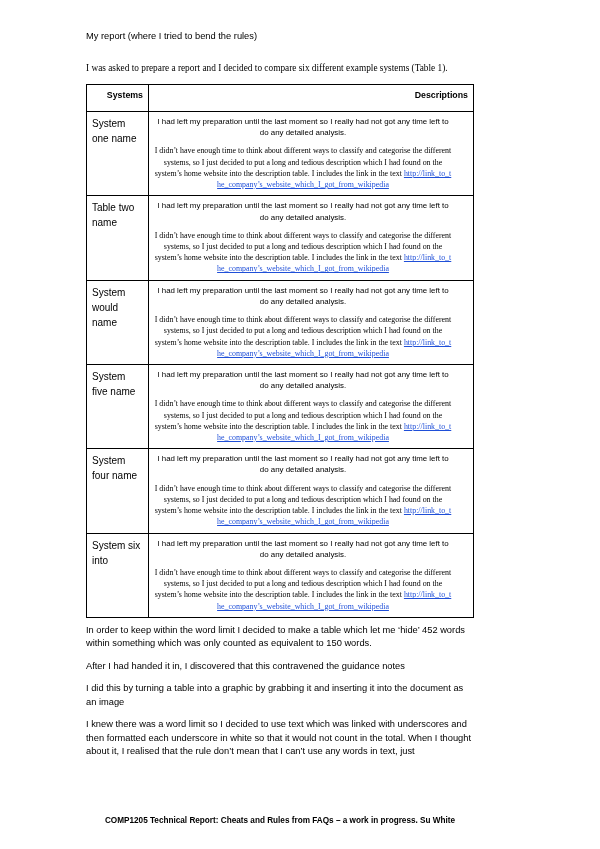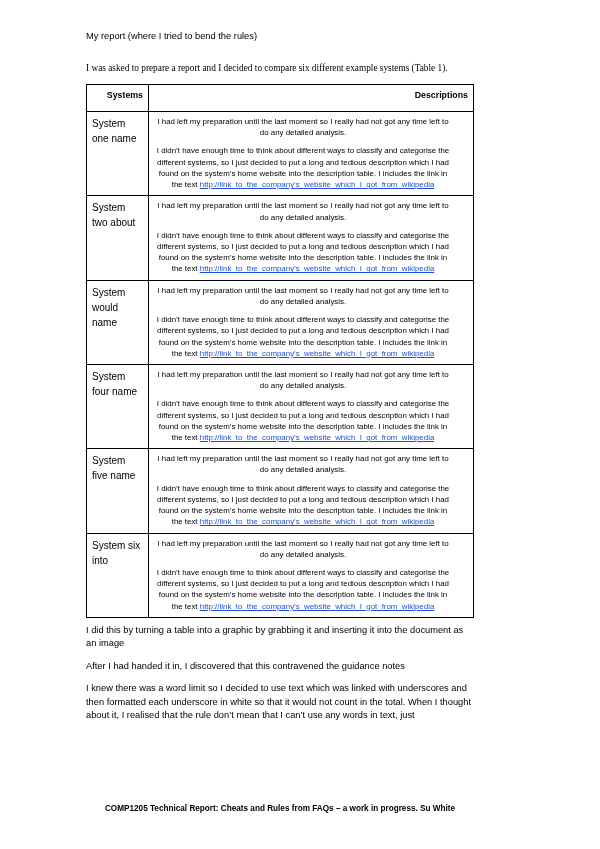--- a/index.html
+++ b/index.html
@@ -69,37 +69,38 @@
   .cell-desc {
     font-size: 7.9px;
     line-height: 1.42;
   }
   .cell-desc p {
     margin: 0 16px 7px 0;
     text-align: center;
   }
   .cell-desc p:last-child {
     margin-bottom: 0;
+    font-family: Liberation Serif, serif;
   }
   .link {
     color: #1f4fd8;
     text-decoration: underline;
     word-break: break-all;
   }
   .after-table {
     margin-top: 6px;
   }
   .after-table .para {
     margin-bottom: 9px;
   }
   .footer {
     position: absolute;
     left: 86px;
     right: 58px;
-    bottom: 36px;
+    bottom: 24px;
     text-align: center;
     font-size: 8.2px;
     font-weight: bold;
   }
 </style>
 </head>
 <body>
 
 <div class="page">
 
@@ -121,58 +122,59 @@
     </thead>
     <tbody>
       <tr>
         <td class="cell-sys">System one name</td>
         <td class="cell-desc">
           <p>I had left my preparation until the last moment so I really had not got any time left to do any detailed analysis.</p>
           <p><span>I didn’t have enough time to think about different ways to classify and categorise the different systems, so  I just decided to put a long and tedious description which I had found on the system’s home website into the description table. I includes the link in the text </span><span class="link">http://link_to_the_company’s_website_which_I_got_from_wikipedia</span></p>
         </td>
       </tr>
       <tr>
-        <td class="cell-sys">System two about</td>
+        <td class="cell-sys">Table two name</td>
         <td class="cell-desc">
           <p>I had left my preparation until the last moment so I really had not got any time left to do any detailed analysis.</p>
           <p><span>I didn’t have enough time to think about different ways to classify and categorise the different systems, so  I just decided to put a long and tedious description which I had found on the system’s home website into the description table. I includes the link in the text </span><span class="link">http://link_to_the_company’s_website_which_I_got_from_wikipedia</span></p>
         </td>
       </tr>
       <tr>
         <td class="cell-sys">System would name</td>
         <td class="cell-desc">
           <p>I had left my preparation until the last moment so I really had not got any time left to do any detailed analysis.</p>
           <p><span>I didn’t have enough time to think about different ways to classify and categorise the different systems, so  I just decided to put a long and tedious description which I had found on the system’s home website into the description table. I includes the link in the text </span><span class="link">http://link_to_the_company’s_website_which_I_got_from_wikipedia</span></p>
         </td>
       </tr>
       <tr>
-        <td class="cell-sys">System four name</td>
+        <td class="cell-sys">System five name</td>
         <td class="cell-desc">
           <p>I had left my preparation until the last moment so I really had not got any time left to do any detailed analysis.</p>
           <p><span>I didn’t have enough time to think about different ways to classify and categorise the different systems, so  I just decided to put a long and tedious description which I had found on the system’s home website into the description table. I includes the link in the text </span><span class="link">http://link_to_the_company’s_website_which_I_got_from_wikipedia</span></p>
         </td>
       </tr>
       <tr>
-        <td class="cell-sys">System five name</td>
+        <td class="cell-sys">System four name</td>
         <td class="cell-desc">
           <p>I had left my preparation until the last moment so I really had not got any time left to do any detailed analysis.</p>
           <p><span>I didn’t have enough time to think about different ways to classify and categorise the different systems, so  I just decided to put a long and tedious description which I had found on the system’s home website into the description table. I includes the link in the text </span><span class="link">http://link_to_the_company’s_website_which_I_got_from_wikipedia</span></p>
         </td>
       </tr>
       <tr>
         <td class="cell-sys">System six into</td>
         <td class="cell-desc">
           <p>I had left my preparation until the last moment so I really had not got any time left to do any detailed analysis.</p>
           <p><span>I didn’t have enough time to think about different ways to classify and categorise the different systems, so  I just decided to put a long and tedious description which I had found on the system’s home website into the description table. I includes the link in the text </span><span class="link">http://link_to_the_company’s_website_which_I_got_from_wikipedia</span></p>
         </td>
       </tr>
     </tbody>
   </table>
 
   <div class="after-table">
+    <p class="para">In order to keep within the word limit I decided to make a table which let me ‘hide’ 452 words within something which was only counted as equivalent to 150 words.</p>
+    <p class="para">After I had handed it in, I discovered that this contravened the guidance notes</p>
     <p class="para">I did this by turning a table into a graphic by grabbing it and inserting it into the document as an image</p>
-    <p class="para">After I had handed it in, I discovered that this contravened the guidance notes</p>
     <p class="para">I knew there was a word limit so I decided to use text which was linked with underscores and then formatted each underscore in white so that it would not count in the total. When I thought about it, I realised that the rule don’t mean that I can’t use any words in text, just</p>
   </div>
 
   <div class="footer">COMP1205 Technical Report: Cheats and Rules from FAQs – a work in progress. Su White</div>
 
 </div>
 
 </body></html>

